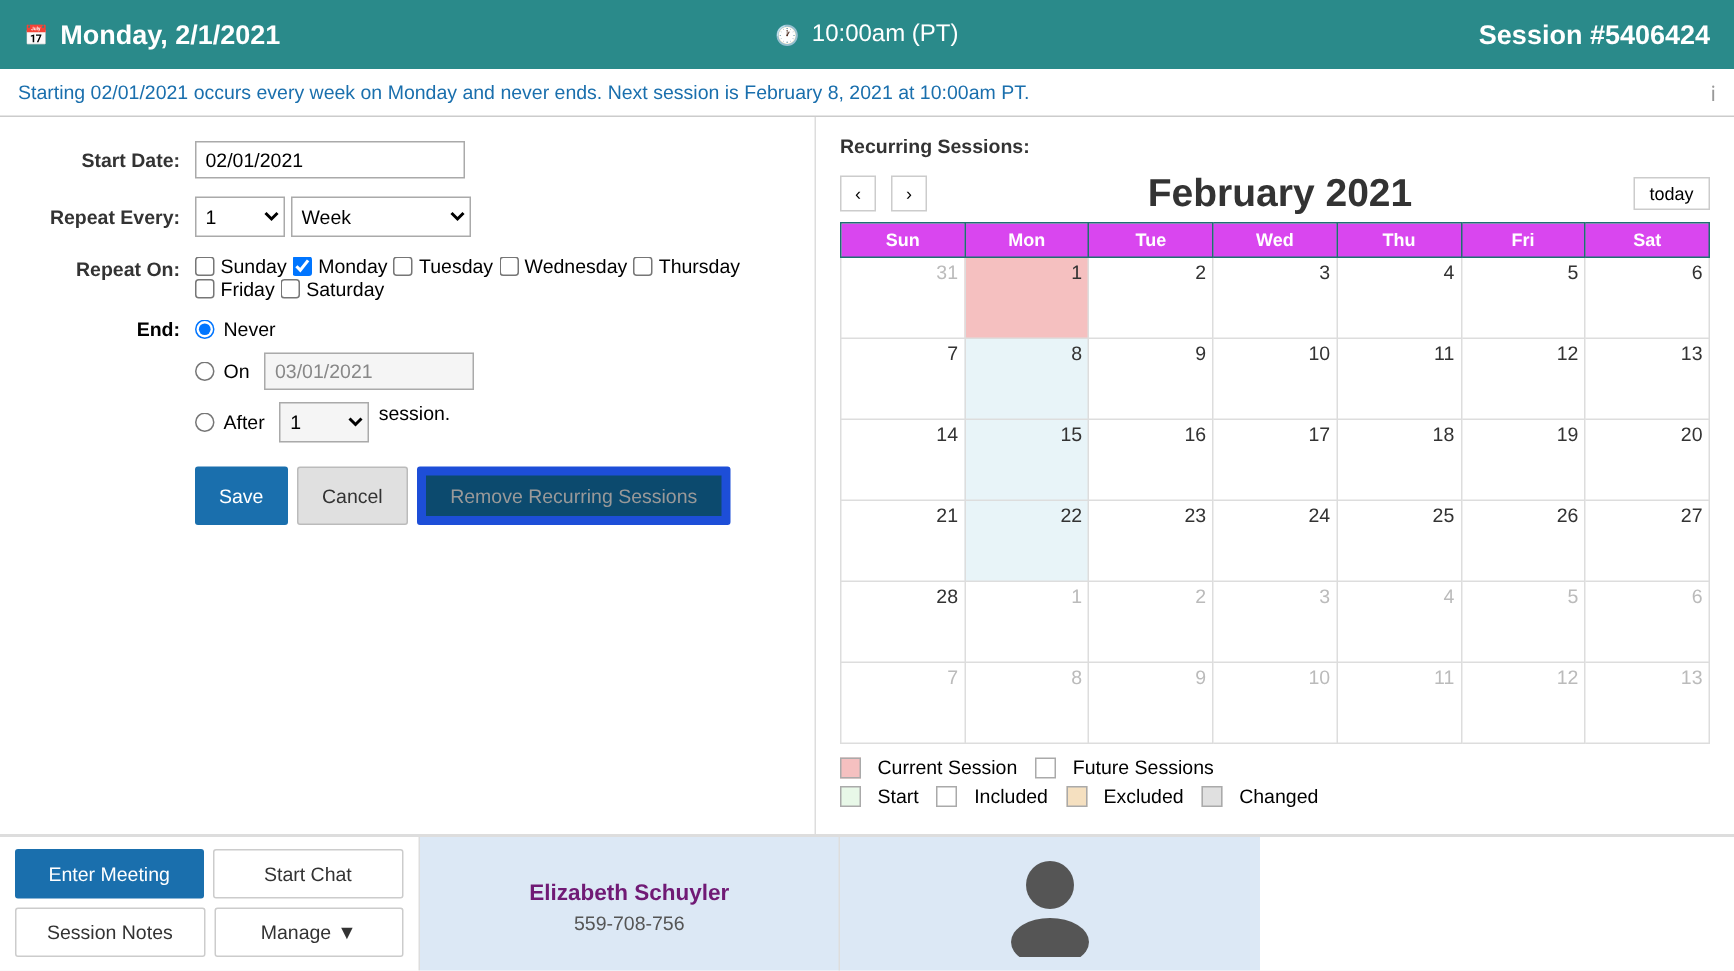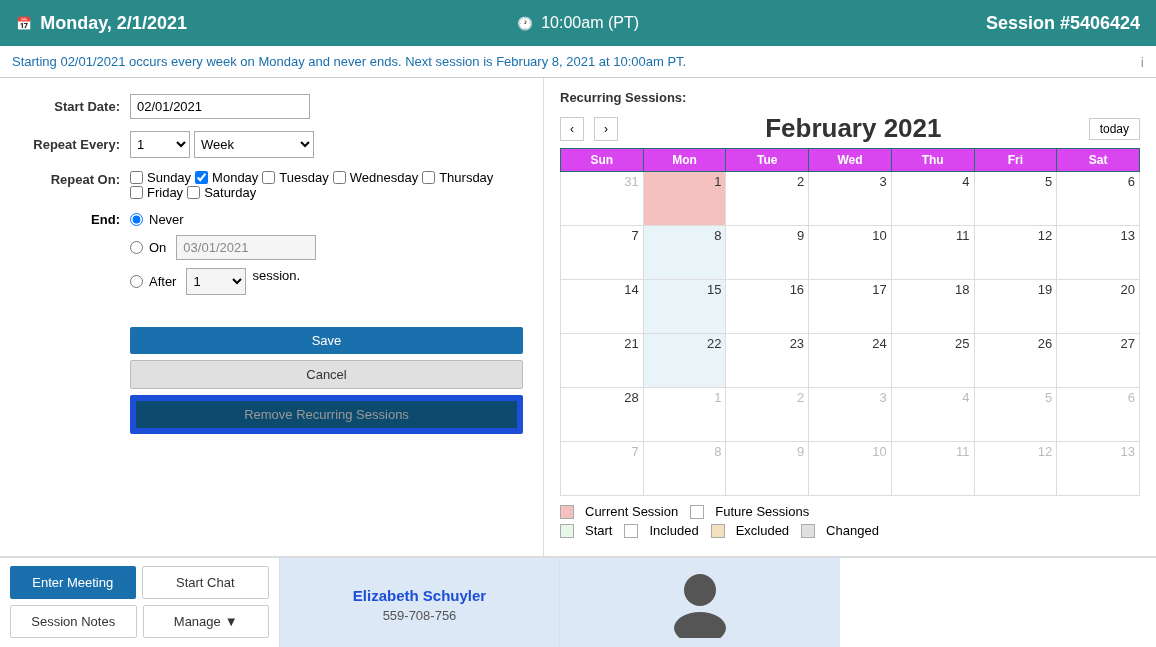--- a/index.html
+++ b/index.html
@@ -93,21 +93,21 @@
     .repeat-on-label input { margin-right: 2px; }
 
     .end-section { margin-top: 8px; }
     .end-row { display: flex; margin-bottom: 8px; }
     .end-label { width: 100px; text-align: right; margin-right: 10px; font-weight: bold; }
     .radio-option { display: flex; align-items: center; gap: 6px; }
     .radio-option input[type="radio"] { margin: 0; }
     .end-input { border: 1px solid #aaa; padding: 4px 6px; width: 140px; font-size: 13px; background: #f5f5f5; color: #888; }
     .end-after-input { border: 1px solid #aaa; padding: 4px 2px; width: 60px; font-size: 13px; background: #f5f5f5; }
 
-    .button-row { display: flex; gap: 6px; margin-top: 32px; padding-left: 110px; flex-direction: column; }
+    .button-row { display: flex; gap: 6px; margin-top: 16px; padding-left: 110px; }
     .btn-save { background: #1a6fad; color: white; border: none; padding: 6px 16px; cursor: pointer; border-radius: 2px; font-size: 13px; }
     .btn-cancel { background: #e0e0e0; color: #333; border: 1px solid #bbb; padding: 6px 16px; cursor: pointer; border-radius: 2px; font-size: 13px; }
     .btn-remove { background: #0c4a6e; color: #999; border: 6px solid #1d4ed8; padding: 6px 16px; cursor: pointer; border-radius: 2px; font-size: 13px; }
 
     
     .right-panel {
       flex: 1;
       padding: 12px 16px;
     }
     .calendar-header-label { font-weight: bold; color: #333; font-size: 13px; margin-bottom: 8px; }
@@ -177,21 +177,21 @@
     .bottom-center {
       width: 280px;
       display: flex;
       flex-direction: column;
       align-items: center;
       justify-content: center;
       padding: 10px;
       background: #dce8f5;
       border-right: 1px solid #ddd;
     }
-    .patient-name { font-weight: bold; font-size: 15px; color: #1d4ed8; }
+    .patient-name { font-weight: bold; font-size: 15px; color: #701a75; }
     .patient-phone { color: #555; font-size: 13px; margin-top: 4px; }
 
     .bottom-right {
       width: 280px;
       display: flex;
       align-items: center;
       justify-content: center;
       background: #dce8f5;
     }
   </style>

